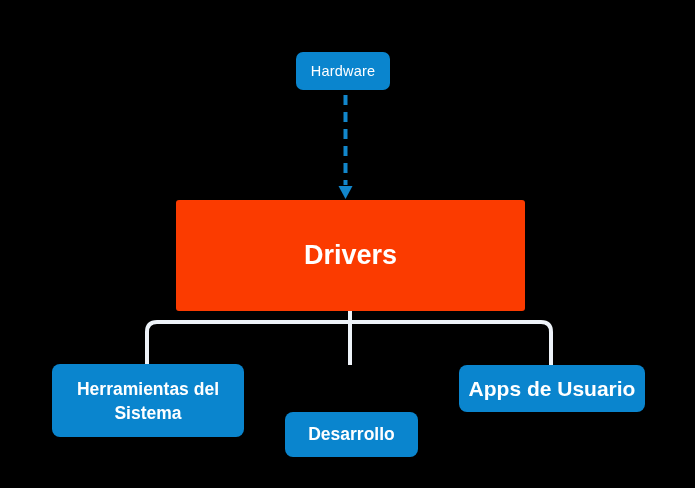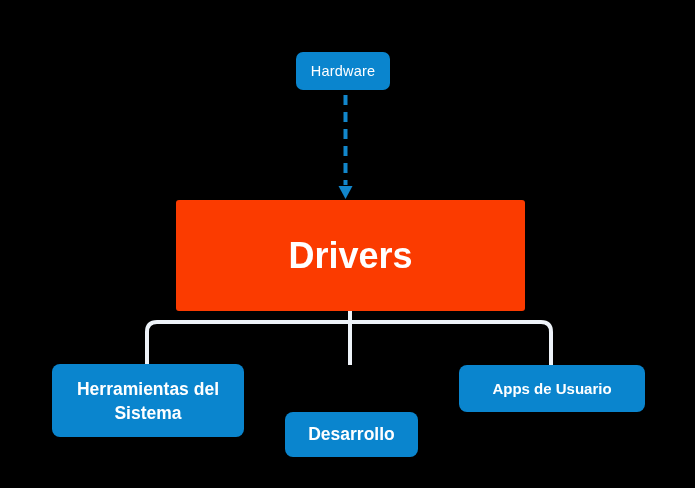--- a/index.html
+++ b/index.html
@@ -47,21 +47,21 @@
     letter-spacing: 0.2px;
   }
   .node-drivers {
     left: 176px;
     top: 200px;
     width: 349px;
     height: 111px;
     background: #fb3b00;
     border-radius: 3px;
     font-weight: bold;
-    font-size: 36px;
+    font-size: 27px;
     line-height: 37px;
   }
   .node-herramientas {
     left: 52px;
     top: 364px;
     width: 192px;
     height: 73px;
     font-weight: bold;
     font-size: 17.5px;
     line-height: 24px;
@@ -75,21 +75,21 @@
     font-weight: bold;
     font-size: 17.5px;
     margin-top: 47px;
   }
   .node-apps {
     left: 459px;
     top: 365px;
     width: 186px;
     height: 47px;
     font-weight: bold;
-    font-size: 15px;
+    font-size: 21px;
   }
   .drivers-line {
     display: block;
   }
 </style>
 </head>
 <body>
 
 <div class="canvas">
 

